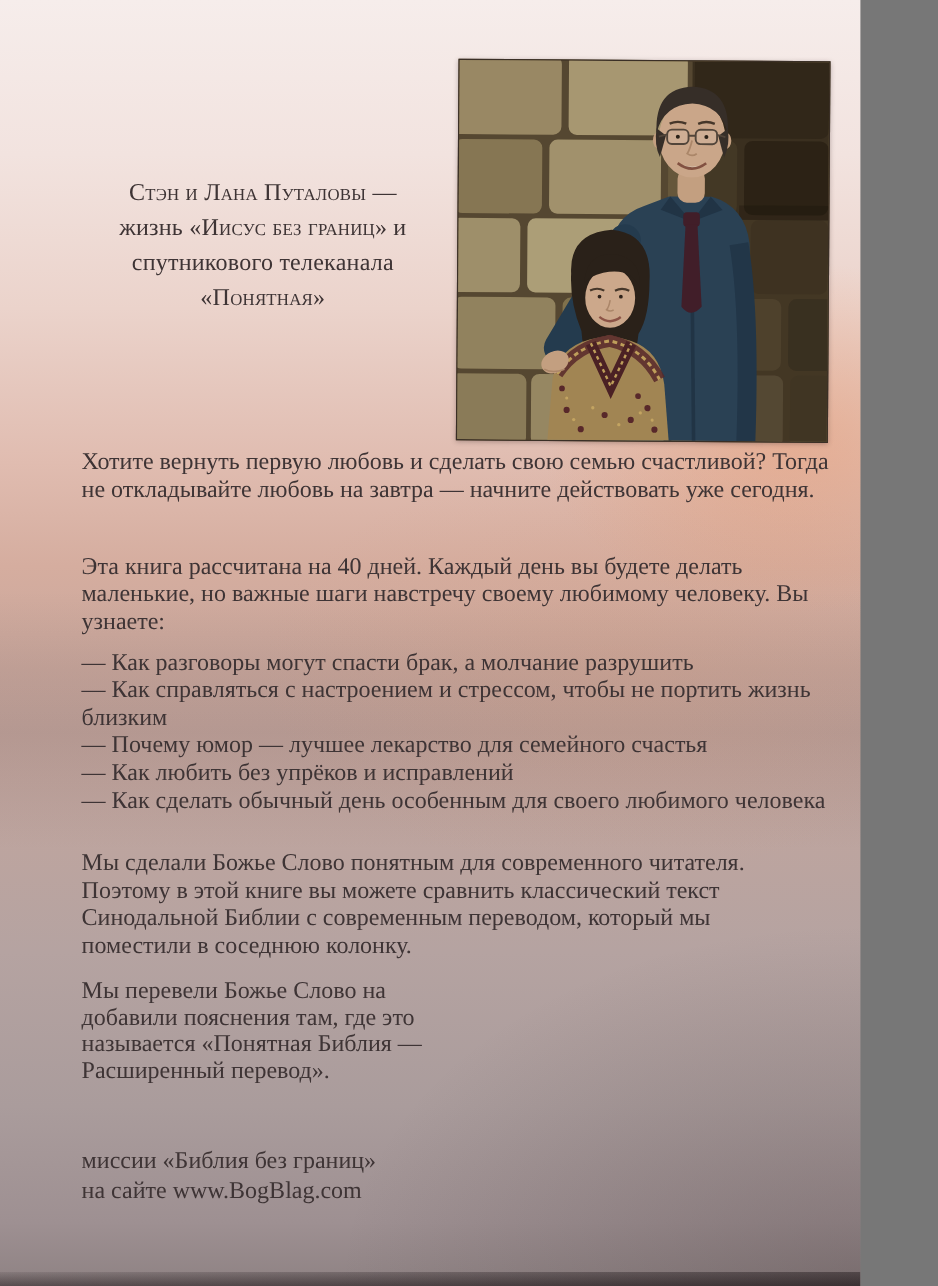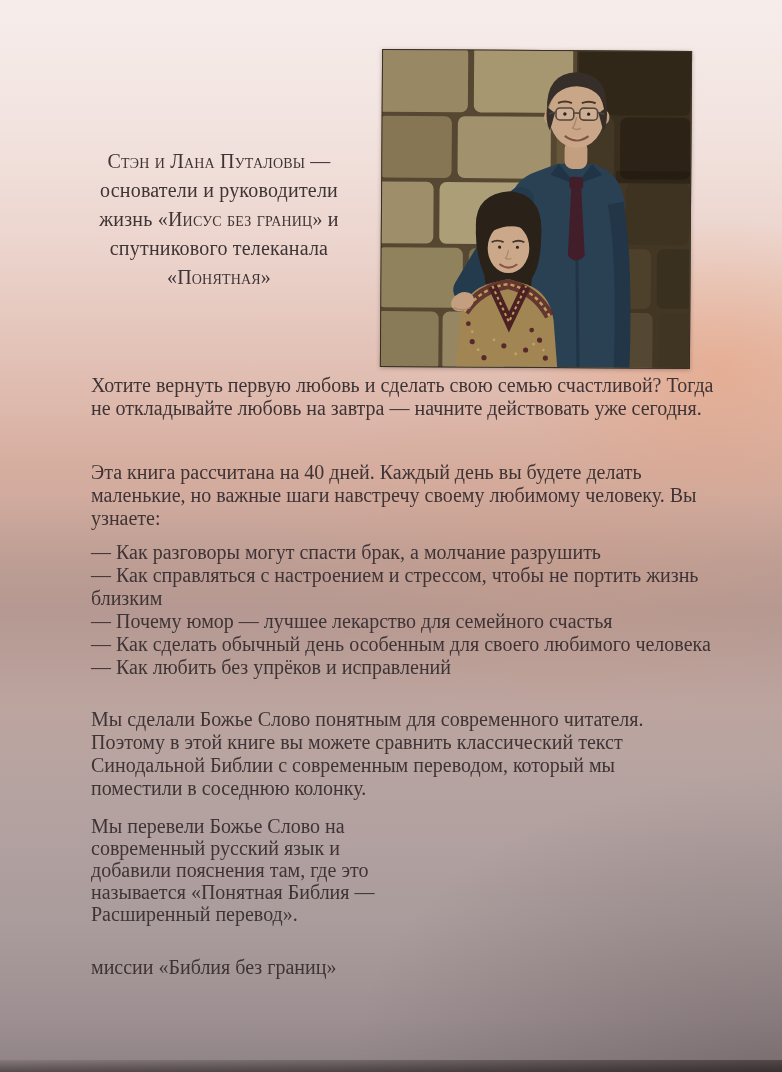--- a/index.html
+++ b/index.html
@@ -1,28 +1,29 @@
 <!DOCTYPE html>
 <html><head>
 <meta charset="utf-8">
 <style>
   html, body { margin: 0; padding: 0; background: #777; }
   .page {
     position: relative;
-    width: 782px;
+    width: 696px;
     height: 1072px;
     overflow: hidden;
     font-family: "Liberation Serif", "DejaVu Serif", serif;
     color: #3e3435;
     background:
       radial-gradient(ellipse 300px 210px at 92% 34%, rgba(233,150,104,0.42), rgba(233,150,104,0) 70%),
       radial-gradient(ellipse 430px 250px at 72% 52%, rgba(214,158,128,0.22), rgba(214,158,128,0) 70%),
       linear-gradient(180deg, rgba(0,0,0,0) 46%, rgba(98,80,84,0.10) 52%, rgba(98,80,84,0.16) 57%, rgba(0,0,0,0) 66%),
       radial-gradient(ellipse 620px 430px at 100% 100%, rgba(70,58,60,0.30), rgba(70,58,60,0) 70%),
       linear-gradient(180deg, #f6edeb 0%, #f2e3df 12%, #ebd3cb 24%, #e0bcb0 36%, #d5ad9f 44%, #c9a79c 52%, #c0a59e 62%, #b5a3a1 74%, #aa9c9c 86%, #9e9092 95%, #8e8283 100%);
+    padding-left: 21px;
   }
   .bottom-edge {
     position: absolute; left: 0; right: 0; bottom: 0; height: 12px;
     background:
       linear-gradient(90deg, rgba(30,22,24,0.10), rgba(30,22,24,0.45)),
       linear-gradient(180deg, rgba(30,22,24,0) 0%, rgba(30,22,24,0.45) 100%);
   }
   .photo {
     position: absolute; left: 381px; top: 50px; width: 308px; height: 316px;
     border: 1px solid #3a2f26;
@@ -33,21 +34,21 @@
   .photo svg { display: block; width: 100%; height: 100%; }
 
   .caption {
     position: absolute; left: 50px; top: 147px; width: 338px;
     text-align: center;
     font-size: 20px; line-height: 29px;
     letter-spacing: 0.2px;
   }
   .sc { font-variant: small-caps; }
 
-  .textblock { position: absolute; left: 91px; font-size: 20px; line-height: 23px; }
+  .textblock { position: absolute; left: 68px; font-size: 20px; line-height: 23px; }
   .p1 { top: 374px; width: 625px; }
   .p2 { top: 461px; width: 625px; }
   .bullets { top: 541px; width: 645px; }
   .p3 { top: 708px; width: 585px; }
   .p4 { top: 815px; width: 360px; line-height: 22px; }
   .p5 { top: 955px; width: 340px; line-height: 25px; }
 </style>
 </head>
 <body>
 
@@ -147,45 +148,44 @@
         <ellipse cx="82" cy="252" rx="12" ry="9" fill="#cfa887" transform="rotate(-25 82 252)"></ellipse>
         <path d="M73 258 Q80 262 90 258" stroke="#b58e6f" stroke-width="1.2" fill="none"></path>
       </g>
 
       <rect x="0" y="0" width="311" height="317" fill="rgba(25,17,10,0.06)"></rect>
     </svg>
   </div>
 
   <div class="caption">
     <div><span class="sc">Стэн и Лана Путаловы —</span></div>
-    <div>основатели и руководители</div>
     <div><span>жизнь «</span><span class="sc">Иисус без границ</span><span>» и</span></div>
     <div>спутникового телеканала</div>
     <div><span>«</span><span class="sc">Понятная</span><span>»</span></div>
   </div>
 
   <div class="textblock p1">Хотите вернуть первую любовь и сделать свою семью счастливой? Тогда не откладывайте любовь на завтра — начните действовать уже сегодня.</div>
   <div class="textblock p2">Эта книга рассчитана на 40 дней. Каждый день вы будете делать маленькие, но важные шаги навстречу своему любимому человеку. Вы узнаете:</div>
 
   <div class="textblock bullets">
     <div>— Как разговоры могут спасти брак, а молчание разрушить</div>
     <div>— Как справляться с настроением и стрессом, чтобы не портить жизнь близким</div>
     <div>— Почему юмор — лучшее лекарство для семейного счастья</div>
+    <div>— Как любить без упрёков и исправлений</div>
     <div>— Как сделать обычный день особенным для своего любимого человека</div>
-    <div>— Как любить без упрёков и исправлений</div>
   </div>
 
   <div class="textblock p3">Мы сделали Божье Слово понятным для современного читателя. Поэтому в этой книге вы можете сравнить классический текст Синодальной Библии с современным переводом, который мы поместили в соседнюю колонку.</div>
 
   <div class="textblock p4">
     <div>Мы перевели Божье Слово на</div>
-    <div>современный русский язык и</div>
     <div>добавили пояснения там, где это</div>
     <div>называется «Понятная Библия —</div>
     <div>Расширенный перевод».</div>
   </div>
 
   <div class="textblock p5">
     <div>миссии «Библия без границ»</div>
+    <div>на сайте www.BogBlag.com</div>
   </div>
 
   <div class="bottom-edge"></div>
 </div>
 
 </body></html>

